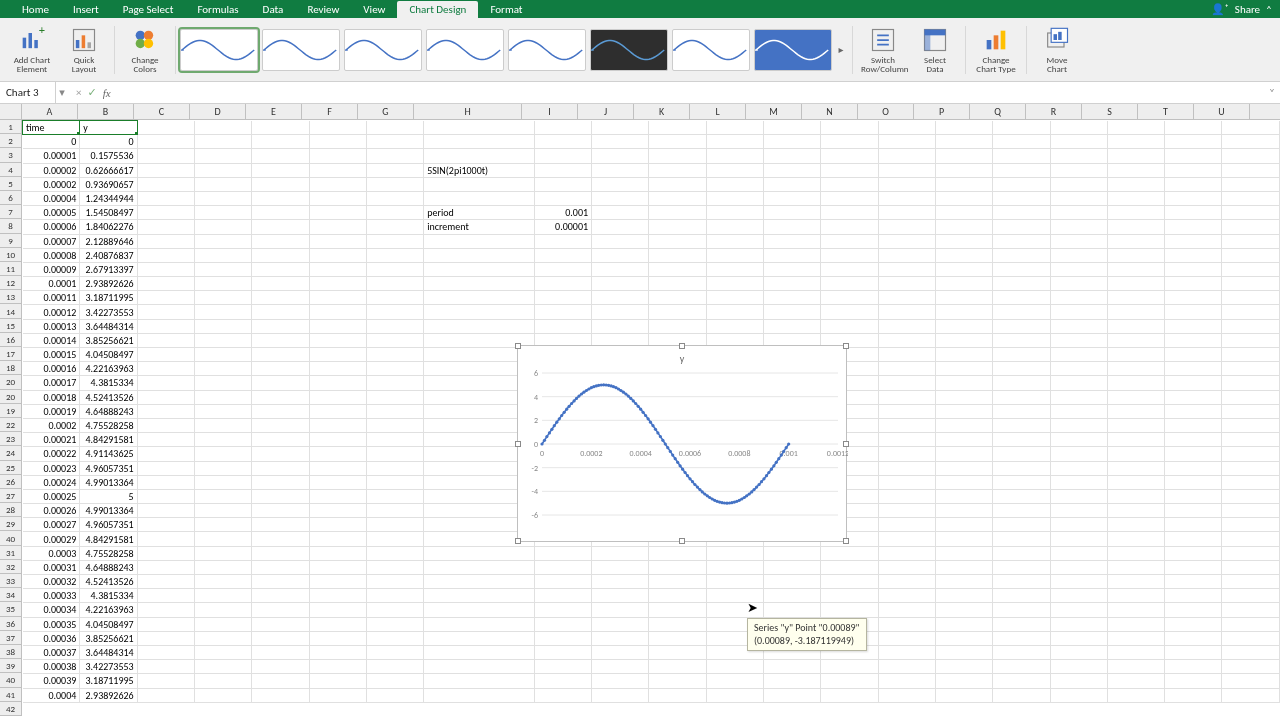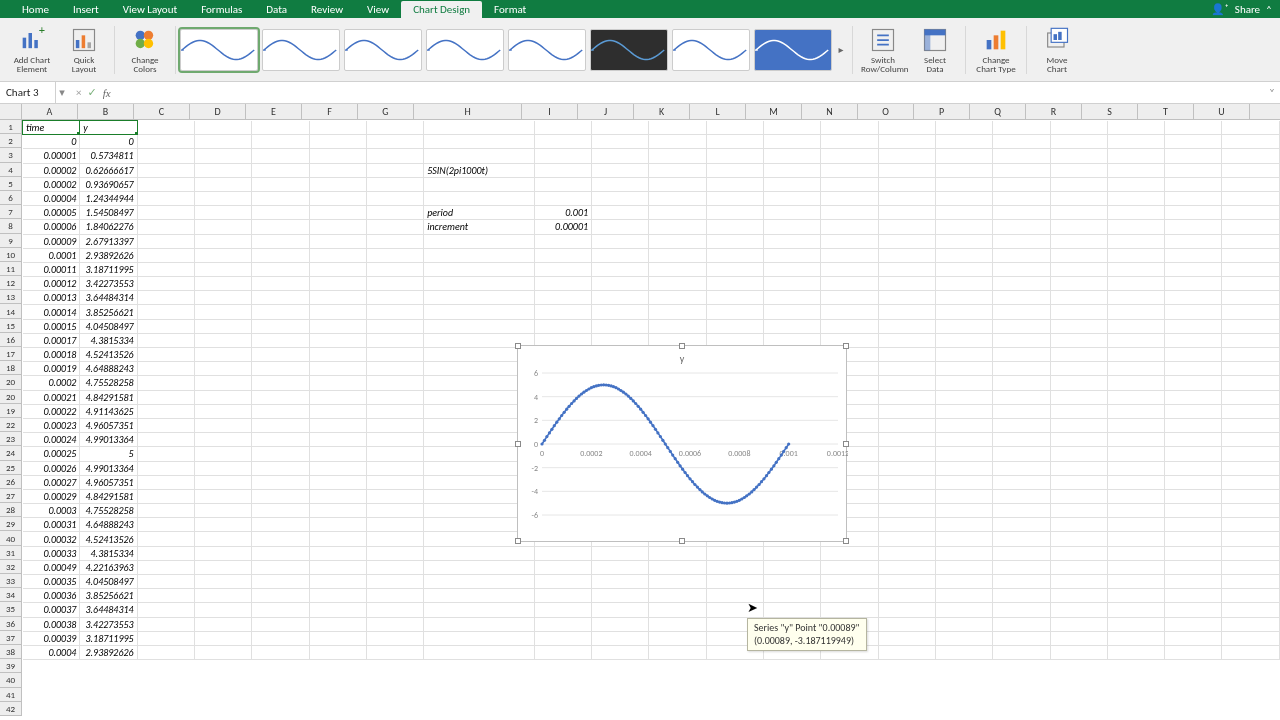--- a/index.html
+++ b/index.html
@@ -40,21 +40,21 @@
 
 
 .grid { position:relative; }
 .colhdr { height:16px; display:flex; background:#eee; border-bottom:1px solid #c0c0c0; }
 .rowhdr-corner { width:22px; border-right:1px solid #c0c0c0; background:#eee; }
 .ch { border-right:1px solid #c0c0c0; text-align:center; font-size:10px; color:#333; display:flex; align-items:center; justify-content:center; }
 .rows { display:flex; }
 .rowhdrs { width:22px; background:#eee; border-right:1px solid #c0c0c0; }
 .rh { height:14.2px; border-bottom:1px solid #c0c0c0; text-align:center; font-size:9px; color:#333; display:flex; align-items:center; justify-content:center; }
 .cells { position:relative; flex:1; }
-.cells table { border-collapse:collapse; width:100%; table-layout:fixed;font-style:italic; }
+.cells table { border-collapse:collapse; width:100%; table-layout:fixed; }
 .cells td { height:14.2px; border:1px solid #e0e0e0; border-top:none; border-left:none; padding:0 3px; font-size:10px; white-space:nowrap; overflow:hidden; }
 .cells td.num { text-align:right; }
 
 
 .selhdr { border:1px solid #1a7e2a !important; background:#fff; position:relative; }
 .selhdr::after { content:""; position:absolute; right:-2px; bottom:-2px; width:4px; height:4px; background:#1a7e2a; }
 
 
 .chartobj { position:absolute; left:495px; top:225px; width:330px; height:197px; background:#fff; border:1px solid #bfbfbf; }
 .chartobj .handle { width:6px; height:6px; background:#fff; border:1px solid #8a8a8a; position:absolute; }
@@ -69,21 +69,21 @@
 
 
 .chev { font-size:10px; }
 </style>
 </head>
 <body>
 
 <div class="tabs" id="tabs-row">
   <div class="tab">Home</div>
     <div class="tab">Insert</div>
-    <div class="tab">View Layout</div>
+    <div class="tab">Page Select</div>
     <div class="tab">Formulas</div>
     <div class="tab">Data</div>
     <div class="tab">Review</div>
     <div class="tab">View</div>
     <div class="tab active">Chart Design</div>
     <div class="tab">Format</div>
     <div class="tabs-right">
     <span>👤⁺</span>
     <span>Share</span>
     <span class="chev">˄</span>
@@ -354,21 +354,21 @@
               <td class=""></td>
               <td class=""></td>
               <td class=""></td>
               <td class=""></td>
               <td class=""></td>
               <td class=""></td>
               <td class=""></td>
             </tr>
             <tr>
               <td class="num">0.00001</td>
-              <td class="num">0.5734811</td>
+              <td class="num">0.1575536</td>
               <td class=""></td>
               <td class=""></td>
               <td class=""></td>
               <td class=""></td>
               <td class=""></td>
               <td class=""></td>
               <td class=""></td>
               <td class=""></td>
               <td class=""></td>
               <td class=""></td>
@@ -491,20 +491,66 @@
               <td class=""></td>
               <td class=""></td>
               <td class=""></td>
               <td class=""></td>
               <td class=""></td>
               <td class=""></td>
               <td class=""></td>
               <td class=""></td>
             </tr>
             <tr>
+              <td class="num">0.00007</td>
+              <td class="num">2.12889646</td>
+              <td class=""></td>
+              <td class=""></td>
+              <td class=""></td>
+              <td class=""></td>
+              <td class=""></td>
+              <td class=""></td>
+              <td class=""></td>
+              <td class=""></td>
+              <td class=""></td>
+              <td class=""></td>
+              <td class=""></td>
+              <td class=""></td>
+              <td class=""></td>
+              <td class=""></td>
+              <td class=""></td>
+              <td class=""></td>
+              <td class=""></td>
+              <td class=""></td>
+              <td class=""></td>
+            </tr>
+            <tr>
+              <td class="num">0.00008</td>
+              <td class="num">2.40876837</td>
+              <td class=""></td>
+              <td class=""></td>
+              <td class=""></td>
+              <td class=""></td>
+              <td class=""></td>
+              <td class=""></td>
+              <td class=""></td>
+              <td class=""></td>
+              <td class=""></td>
+              <td class=""></td>
+              <td class=""></td>
+              <td class=""></td>
+              <td class=""></td>
+              <td class=""></td>
+              <td class=""></td>
+              <td class=""></td>
+              <td class=""></td>
+              <td class=""></td>
+              <td class=""></td>
+            </tr>
+            <tr>
               <td class="num">0.00009</td>
               <td class="num">2.67913397</td>
               <td class=""></td>
               <td class=""></td>
               <td class=""></td>
               <td class=""></td>
               <td class=""></td>
               <td class=""></td>
               <td class=""></td>
               <td class=""></td>
@@ -652,20 +698,43 @@
               <td class=""></td>
               <td class=""></td>
               <td class=""></td>
               <td class=""></td>
               <td class=""></td>
               <td class=""></td>
               <td class=""></td>
               <td class=""></td>
             </tr>
             <tr>
+              <td class="num">0.00016</td>
+              <td class="num">4.22163963</td>
+              <td class=""></td>
+              <td class=""></td>
+              <td class=""></td>
+              <td class=""></td>
+              <td class=""></td>
+              <td class=""></td>
+              <td class=""></td>
+              <td class=""></td>
+              <td class=""></td>
+              <td class=""></td>
+              <td class=""></td>
+              <td class=""></td>
+              <td class=""></td>
+              <td class=""></td>
+              <td class=""></td>
+              <td class=""></td>
+              <td class=""></td>
+              <td class=""></td>
+              <td class=""></td>
+            </tr>
+            <tr>
               <td class="num">0.00017</td>
               <td class="num">4.3815334</td>
               <td class=""></td>
               <td class=""></td>
               <td class=""></td>
               <td class=""></td>
               <td class=""></td>
               <td class=""></td>
               <td class=""></td>
               <td class=""></td>
@@ -1020,21 +1089,21 @@
               <td class=""></td>
               <td class=""></td>
               <td class=""></td>
               <td class=""></td>
               <td class=""></td>
               <td class=""></td>
               <td class=""></td>
               <td class=""></td>
             </tr>
             <tr>
-              <td class="num">0.00049</td>
+              <td class="num">0.00034</td>
               <td class="num">4.22163963</td>
               <td class=""></td>
               <td class=""></td>
               <td class=""></td>
               <td class=""></td>
               <td class=""></td>
               <td class=""></td>
               <td class=""></td>
               <td class=""></td>
               <td class=""></td>

